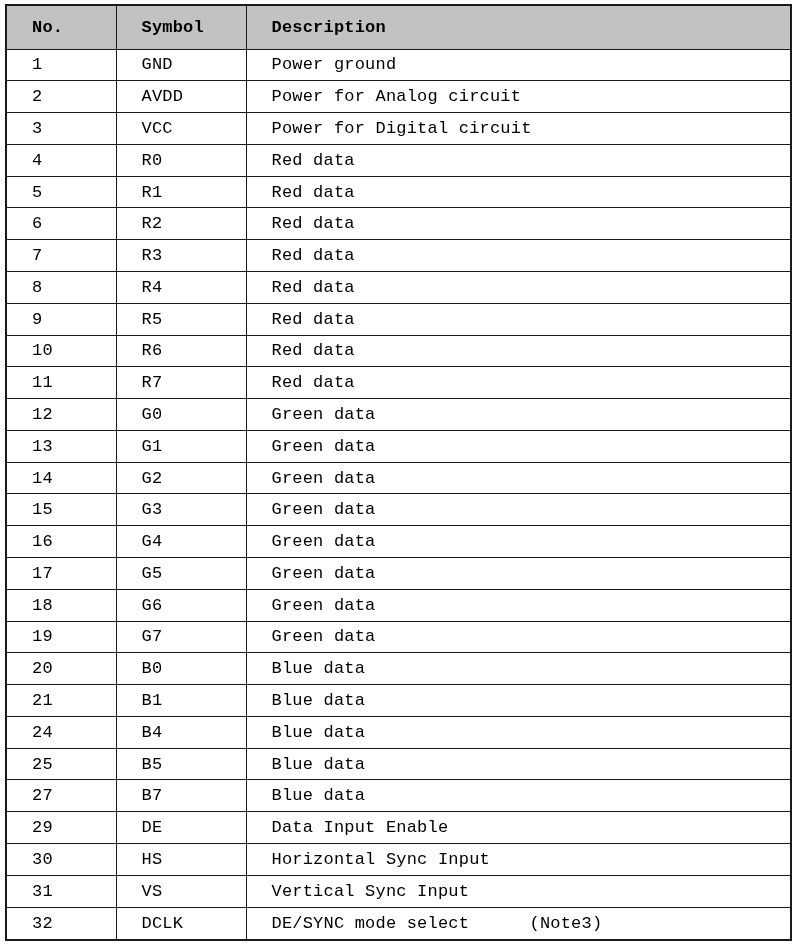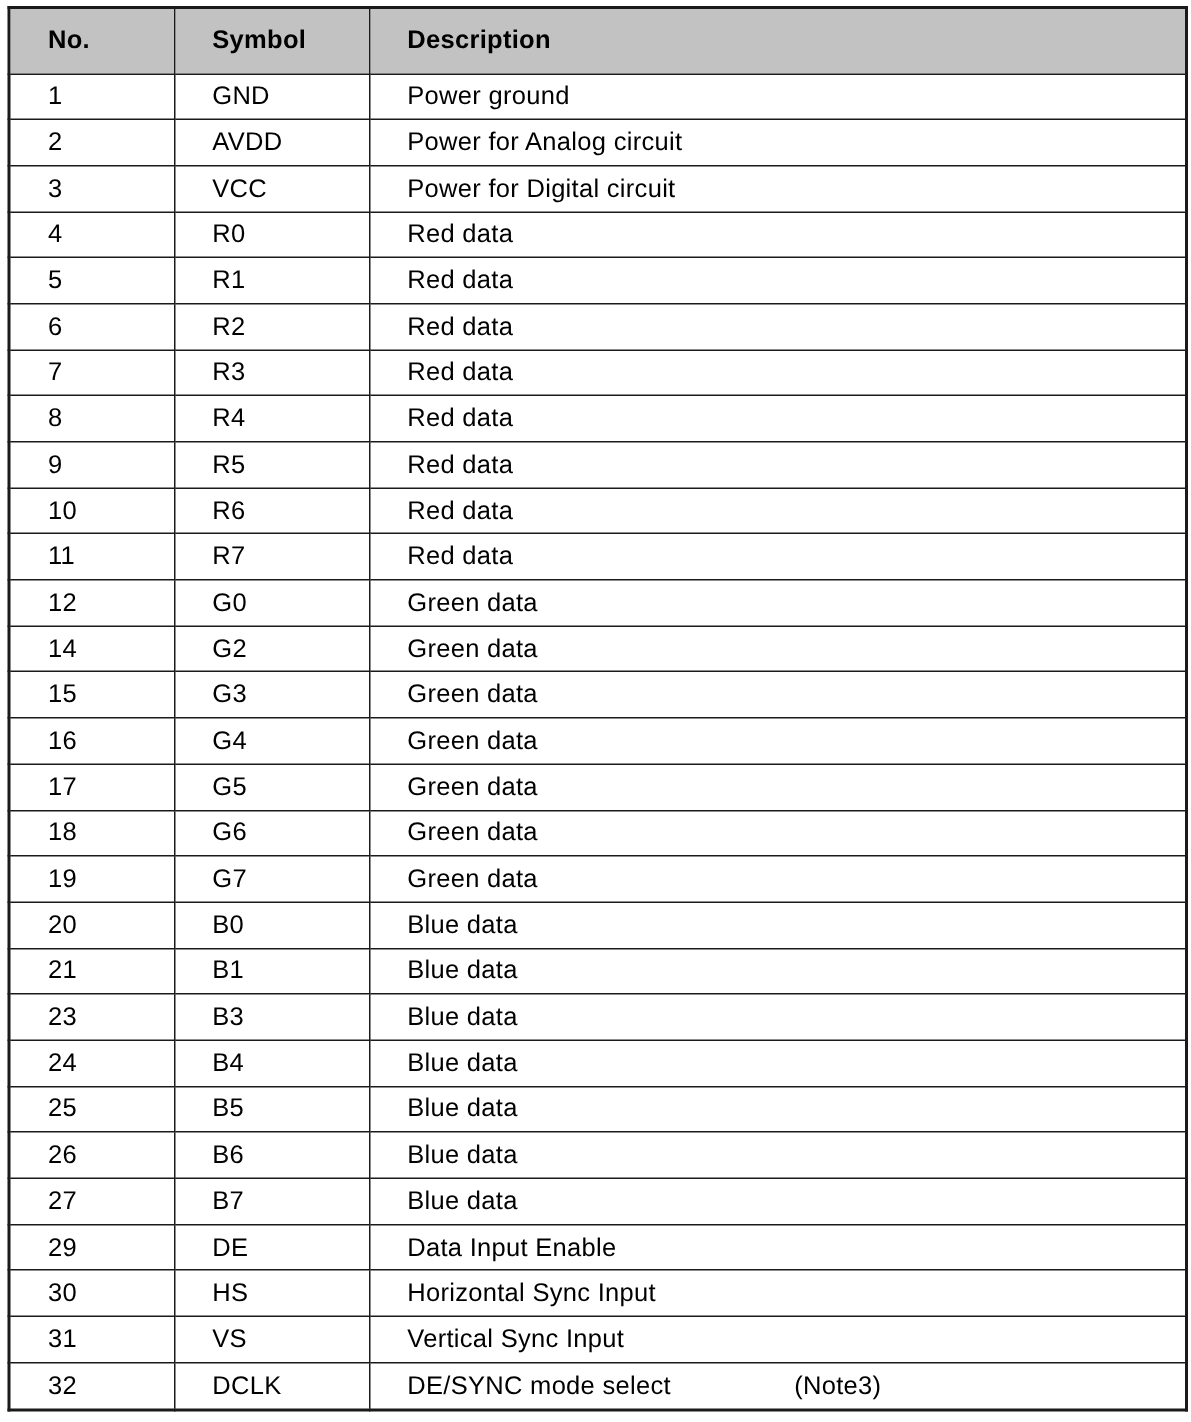--- a/index.html
+++ b/index.html
@@ -7,20 +7,21 @@
     width: 794px;
     height: 948px;
     background: var(--page-bg, #ffffff);
     font-family: "Liberation Sans", sans-serif;
     overflow: hidden;
   }
   .page {
     position: relative;
     width: 794px;
     height: 948px;
+    font-family: Liberation Mono, monospace;
   }
   table.pin-table {
     position: absolute;
     left: 5px;
     top: 4px;
     width: 785px;
     height: 937px;
     border-collapse: collapse;
     table-layout: fixed;
     border: 2.5px solid var(--border, #1a1a1a);
@@ -124,20 +125,25 @@
           <td class="cell-no">11</td>
           <td class="cell-sym">R7</td>
           <td class="cell-desc"><span>Red data</span></td>
         </tr>
         <tr>
           <td class="cell-no">12</td>
           <td class="cell-sym">G0</td>
           <td class="cell-desc"><span>Green data</span></td>
         </tr>
         <tr>
+          <td class="cell-no">13</td>
+          <td class="cell-sym">G1</td>
+          <td class="cell-desc"><span>Green data</span></td>
+        </tr>
+        <tr>
           <td class="cell-no">14</td>
           <td class="cell-sym">G2</td>
           <td class="cell-desc"><span>Green data</span></td>
         </tr>
         <tr>
           <td class="cell-no">15</td>
           <td class="cell-sym">G3</td>
           <td class="cell-desc"><span>Green data</span></td>
         </tr>
         <tr>
@@ -164,37 +170,27 @@
           <td class="cell-no">20</td>
           <td class="cell-sym">B0</td>
           <td class="cell-desc"><span>Blue data</span></td>
         </tr>
         <tr>
           <td class="cell-no">21</td>
           <td class="cell-sym">B1</td>
           <td class="cell-desc"><span>Blue data</span></td>
         </tr>
         <tr>
-          <td class="cell-no">23</td>
-          <td class="cell-sym">B3</td>
-          <td class="cell-desc"><span>Blue data</span></td>
-        </tr>
-        <tr>
           <td class="cell-no">24</td>
           <td class="cell-sym">B4</td>
           <td class="cell-desc"><span>Blue data</span></td>
         </tr>
         <tr>
           <td class="cell-no">25</td>
           <td class="cell-sym">B5</td>
-          <td class="cell-desc"><span>Blue data</span></td>
-        </tr>
-        <tr>
-          <td class="cell-no">26</td>
-          <td class="cell-sym">B6</td>
           <td class="cell-desc"><span>Blue data</span></td>
         </tr>
         <tr>
           <td class="cell-no">27</td>
           <td class="cell-sym">B7</td>
           <td class="cell-desc"><span>Blue data</span></td>
         </tr>
         <tr>
           <td class="cell-no">29</td>
           <td class="cell-sym">DE</td>

